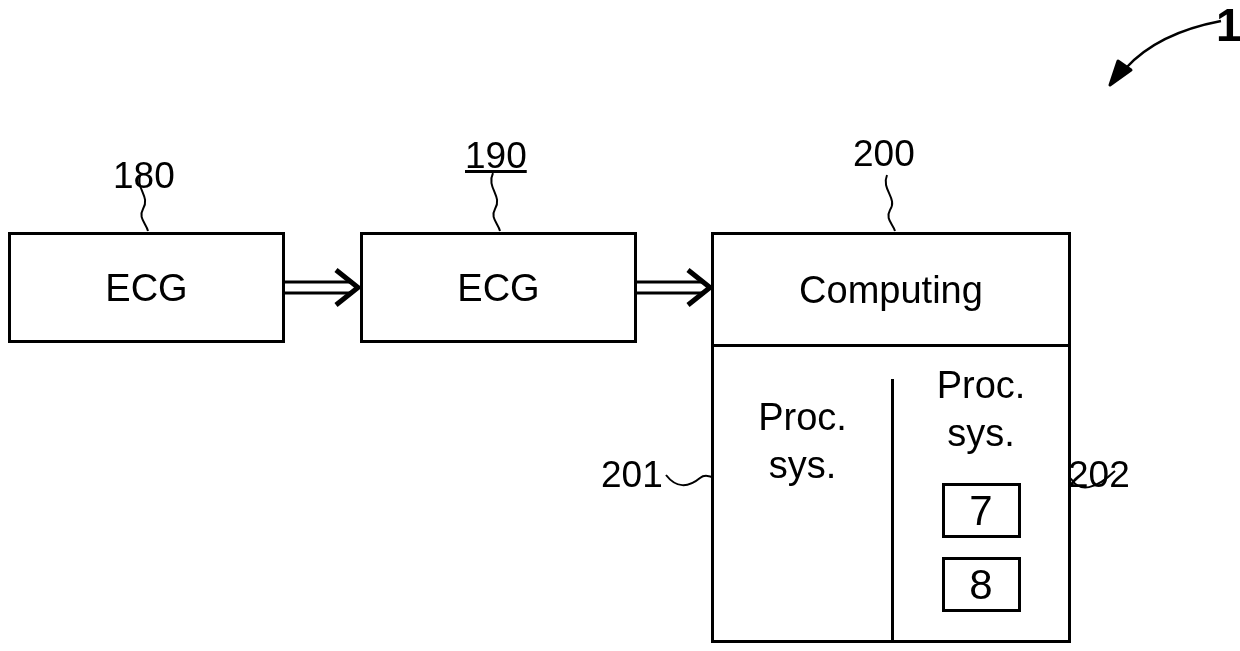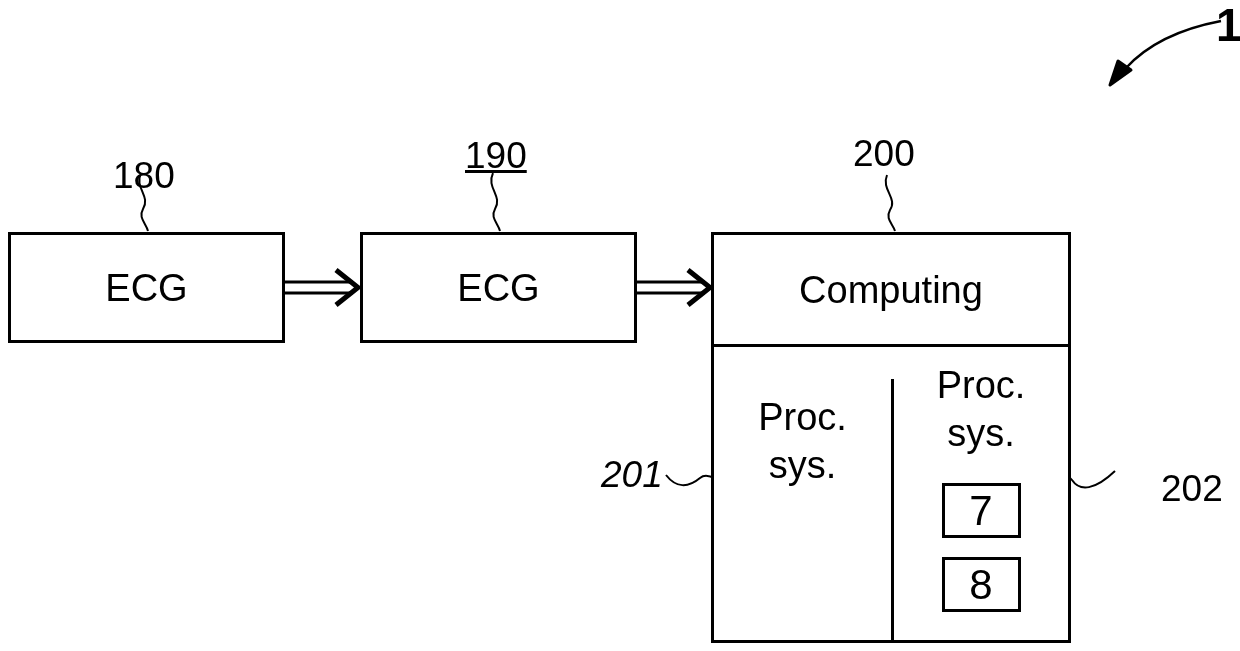--- a/index.html
+++ b/index.html
@@ -121,22 +121,22 @@
       <path d="M 1221 21 Q 1158 33 1126 68" fill="none" stroke="currentColor" stroke-width="2.5"></path>
       <polygon points="1110,85 1131,70 1118,61" fill="currentColor" stroke="currentColor" stroke-width="3" stroke-linejoin="round"></polygon>
     </g>
   </svg>
 
   <div class="fig-num">1</div>
 
   <div class="ref-label" style="left:113px; top:137px;margin-top:20px;">180</div>
   <div class="ref-label" style="left:465px; top:137px;text-decoration:underline;">190</div>
   <div class="ref-label" style="left:853px; top:135px;">200</div>
-  <div class="ref-label" style="left:601px; top:456px;font-style:italic;">201</div>
-  <div class="ref-label" style="left:1161px; top:456px;margin-top:14px;">202</div>
+  <div class="ref-label" style="left:601px; top:456px;">201</div>
+  <div class="ref-label" style="left:1068px; top:456px;">202</div>
 
   <div class="node monitor">
     <div class="node-label">
       <span>ECG</span>
     </div>
   </div>
 
   <div class="node database">
     <div class="node-label">
       <span>ECG</span>

